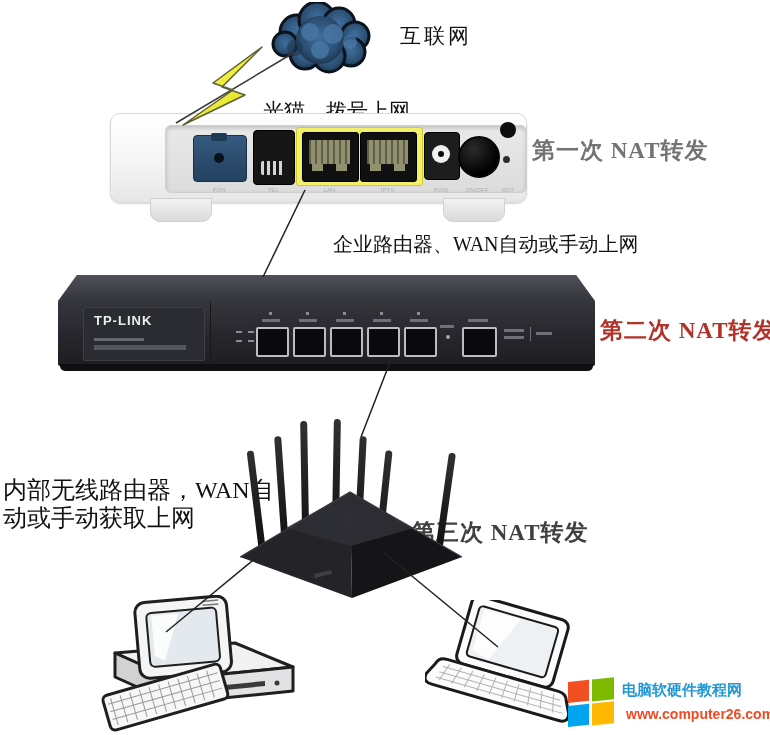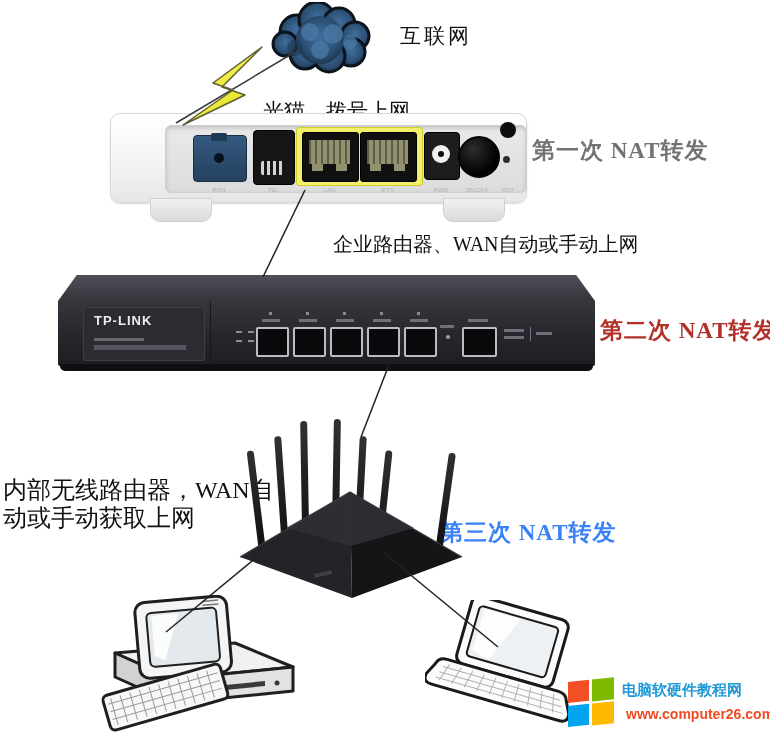--- a/index.html
+++ b/index.html
@@ -102,21 +102,21 @@
 
   <div class="lbl lbl-big" style="left:400px;top:24px;letter-spacing:3px;">互联网</div>
   <div class="lbl lbl-big" style="left:263px;top:99px;">光猫，拨号上网</div>
   <div class="lbl lbl-red" style="left:532px;top:138px;color:#737373;">第一次 NAT转发</div>
   <div class="lbl lbl-big" style="left:333px;top:233px;font-size:20px;">企业路由器、WAN自动或手动上网</div>
   <div class="lbl lbl-red" style="left:600px;top:318px;color:#b23229;">第二次 NAT转发</div>
   <div class="lbl lbl-big lbl-center" style="left:3px;top:477px;width:256px;font-size:24px;">
     <span>内部无线路由器，WAN自</span><br>
     <span>动或手动获取上网</span>
   </div>
-  <div class="lbl lbl-red" style="left:440px;top:520px;color:#3b82f6;">第三次 NAT转发</div>
+  <div class="lbl lbl-red" style="left:412px;top:520px;color:#404040;">第三次 NAT转发</div>
 
   <div class="modem">
     <div class="modem-body"></div>
     <div class="modem-foot" style="left:40px;"></div>
     <div class="modem-foot" style="left:333px;"></div>
     <div class="modem-panel"></div>
     <div class="pon"></div>
     <div class="pon-tab"></div>
     <div class="pon-hole"></div>
     <div class="tel"></div>

